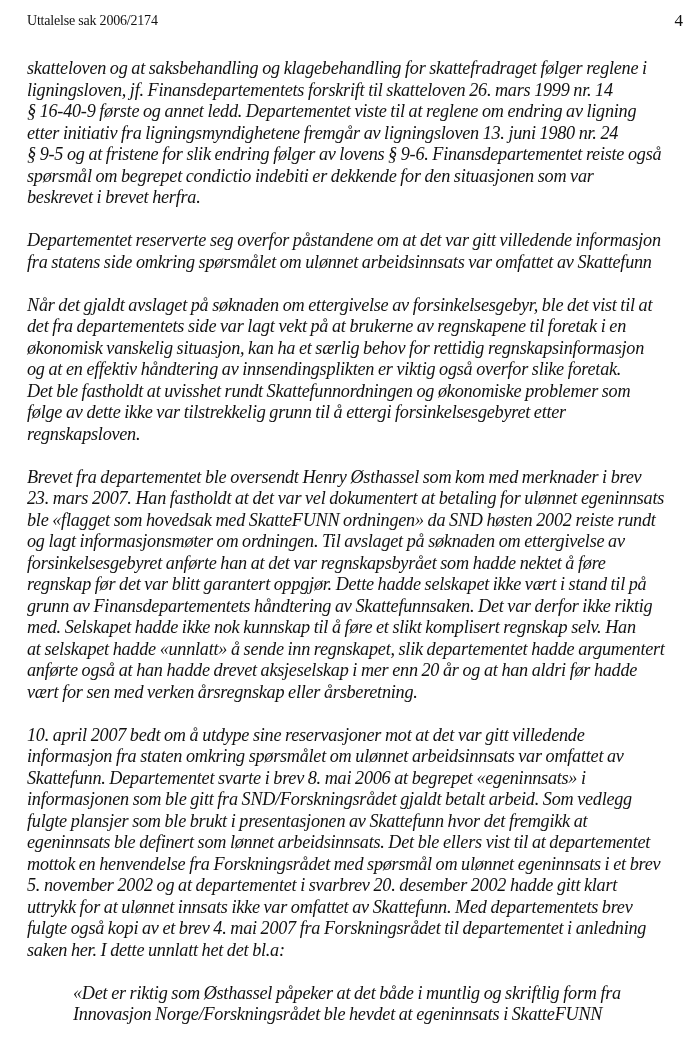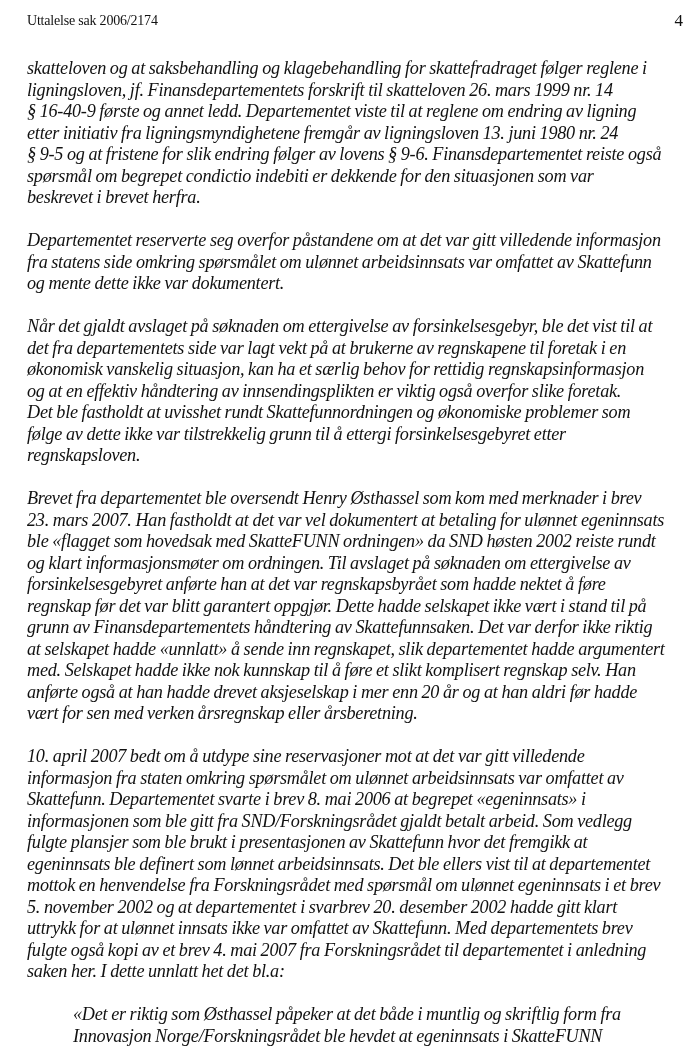--- a/index.html
+++ b/index.html
@@ -84,43 +84,42 @@
       <span class="line">§ 16-40-9 første og annet ledd. Departementet viste til at reglene om endring av ligning</span>
       <span class="line">etter initiativ fra ligningsmyndighetene fremgår av ligningsloven 13. juni 1980 nr. 24</span>
       <span class="line">§ 9-5 og at fristene for slik endring følger av lovens § 9-6. Finansdepartementet reiste også</span>
       <span class="line">spørsmål om begrepet condictio indebiti er dekkende for den situasjonen som var</span>
       <span class="line">beskrevet i brevet herfra.</span>
     </p>
 
     <p class="para">
       <span class="line">Departementet reserverte seg overfor påstandene om at det var gitt villedende informasjon</span>
       <span class="line">fra statens side omkring spørsmålet om ulønnet arbeidsinnsats var omfattet av Skattefunn</span>
-      <span class="line">og mente dette ikke var dokumentert.</span>
     </p>
 
     <p class="para">
       <span class="line">Når det gjaldt avslaget på søknaden om ettergivelse av forsinkelsesgebyr, ble det vist til at</span>
       <span class="line">det fra departementets side var lagt vekt på at brukerne av regnskapene til foretak i en</span>
       <span class="line">økonomisk vanskelig situasjon, kan ha et særlig behov for rettidig regnskapsinformasjon</span>
       <span class="line">og at en effektiv håndtering av innsendingsplikten er viktig også overfor slike foretak.</span>
       <span class="line">Det ble fastholdt at uvisshet rundt Skattefunnordningen og økonomiske problemer som</span>
       <span class="line">følge av dette ikke var tilstrekkelig grunn til å ettergi forsinkelsesgebyret etter</span>
       <span class="line">regnskapsloven.</span>
     </p>
 
     <p class="para">
       <span class="line">Brevet fra departementet ble oversendt Henry Østhassel som kom med merknader i brev</span>
       <span class="line">23. mars 2007. Han fastholdt at det var vel dokumentert at betaling for ulønnet egeninnsats</span>
       <span class="line">ble «flagget som hovedsak med SkatteFUNN ordningen» da SND høsten 2002 reiste rundt</span>
-      <span class="line">og klart informasjonsmøter om ordningen. Til avslaget på søknaden om ettergivelse av</span>
+      <span class="line">og lagt informasjonsmøter om ordningen. Til avslaget på søknaden om ettergivelse av</span>
       <span class="line">forsinkelsesgebyret anførte han at det var regnskapsbyrået som hadde nektet å føre</span>
       <span class="line">regnskap før det var blitt garantert oppgjør. Dette hadde selskapet ikke vært i stand til på</span>
       <span class="line">grunn av Finansdepartementets håndtering av Skattefunnsaken. Det var derfor ikke riktig</span>
+      <span class="line">med. Selskapet hadde ikke nok kunnskap til å føre et slikt komplisert regnskap selv. Han</span>
       <span class="line">at selskapet hadde «unnlatt» å sende inn regnskapet, slik departementet hadde argumentert</span>
-      <span class="line">med. Selskapet hadde ikke nok kunnskap til å føre et slikt komplisert regnskap selv. Han</span>
       <span class="line">anførte også at han hadde drevet aksjeselskap i mer enn 20 år og at han aldri før hadde</span>
       <span class="line">vært for sen med verken årsregnskap eller årsberetning.</span>
     </p>
 
     <p class="para">
       <span class="line">10. april 2007 bedt om å utdype sine reservasjoner mot at det var gitt villedende</span>
       <span class="line">informasjon fra staten omkring spørsmålet om ulønnet arbeidsinnsats var omfattet av</span>
       <span class="line">Skattefunn. Departementet svarte i brev 8. mai 2006 at begrepet «egeninnsats» i</span>
       <span class="line">informasjonen som ble gitt fra SND/Forskningsrådet gjaldt betalt arbeid. Som vedlegg</span>
       <span class="line">fulgte plansjer som ble brukt i presentasjonen av Skattefunn hvor det fremgikk at</span>

